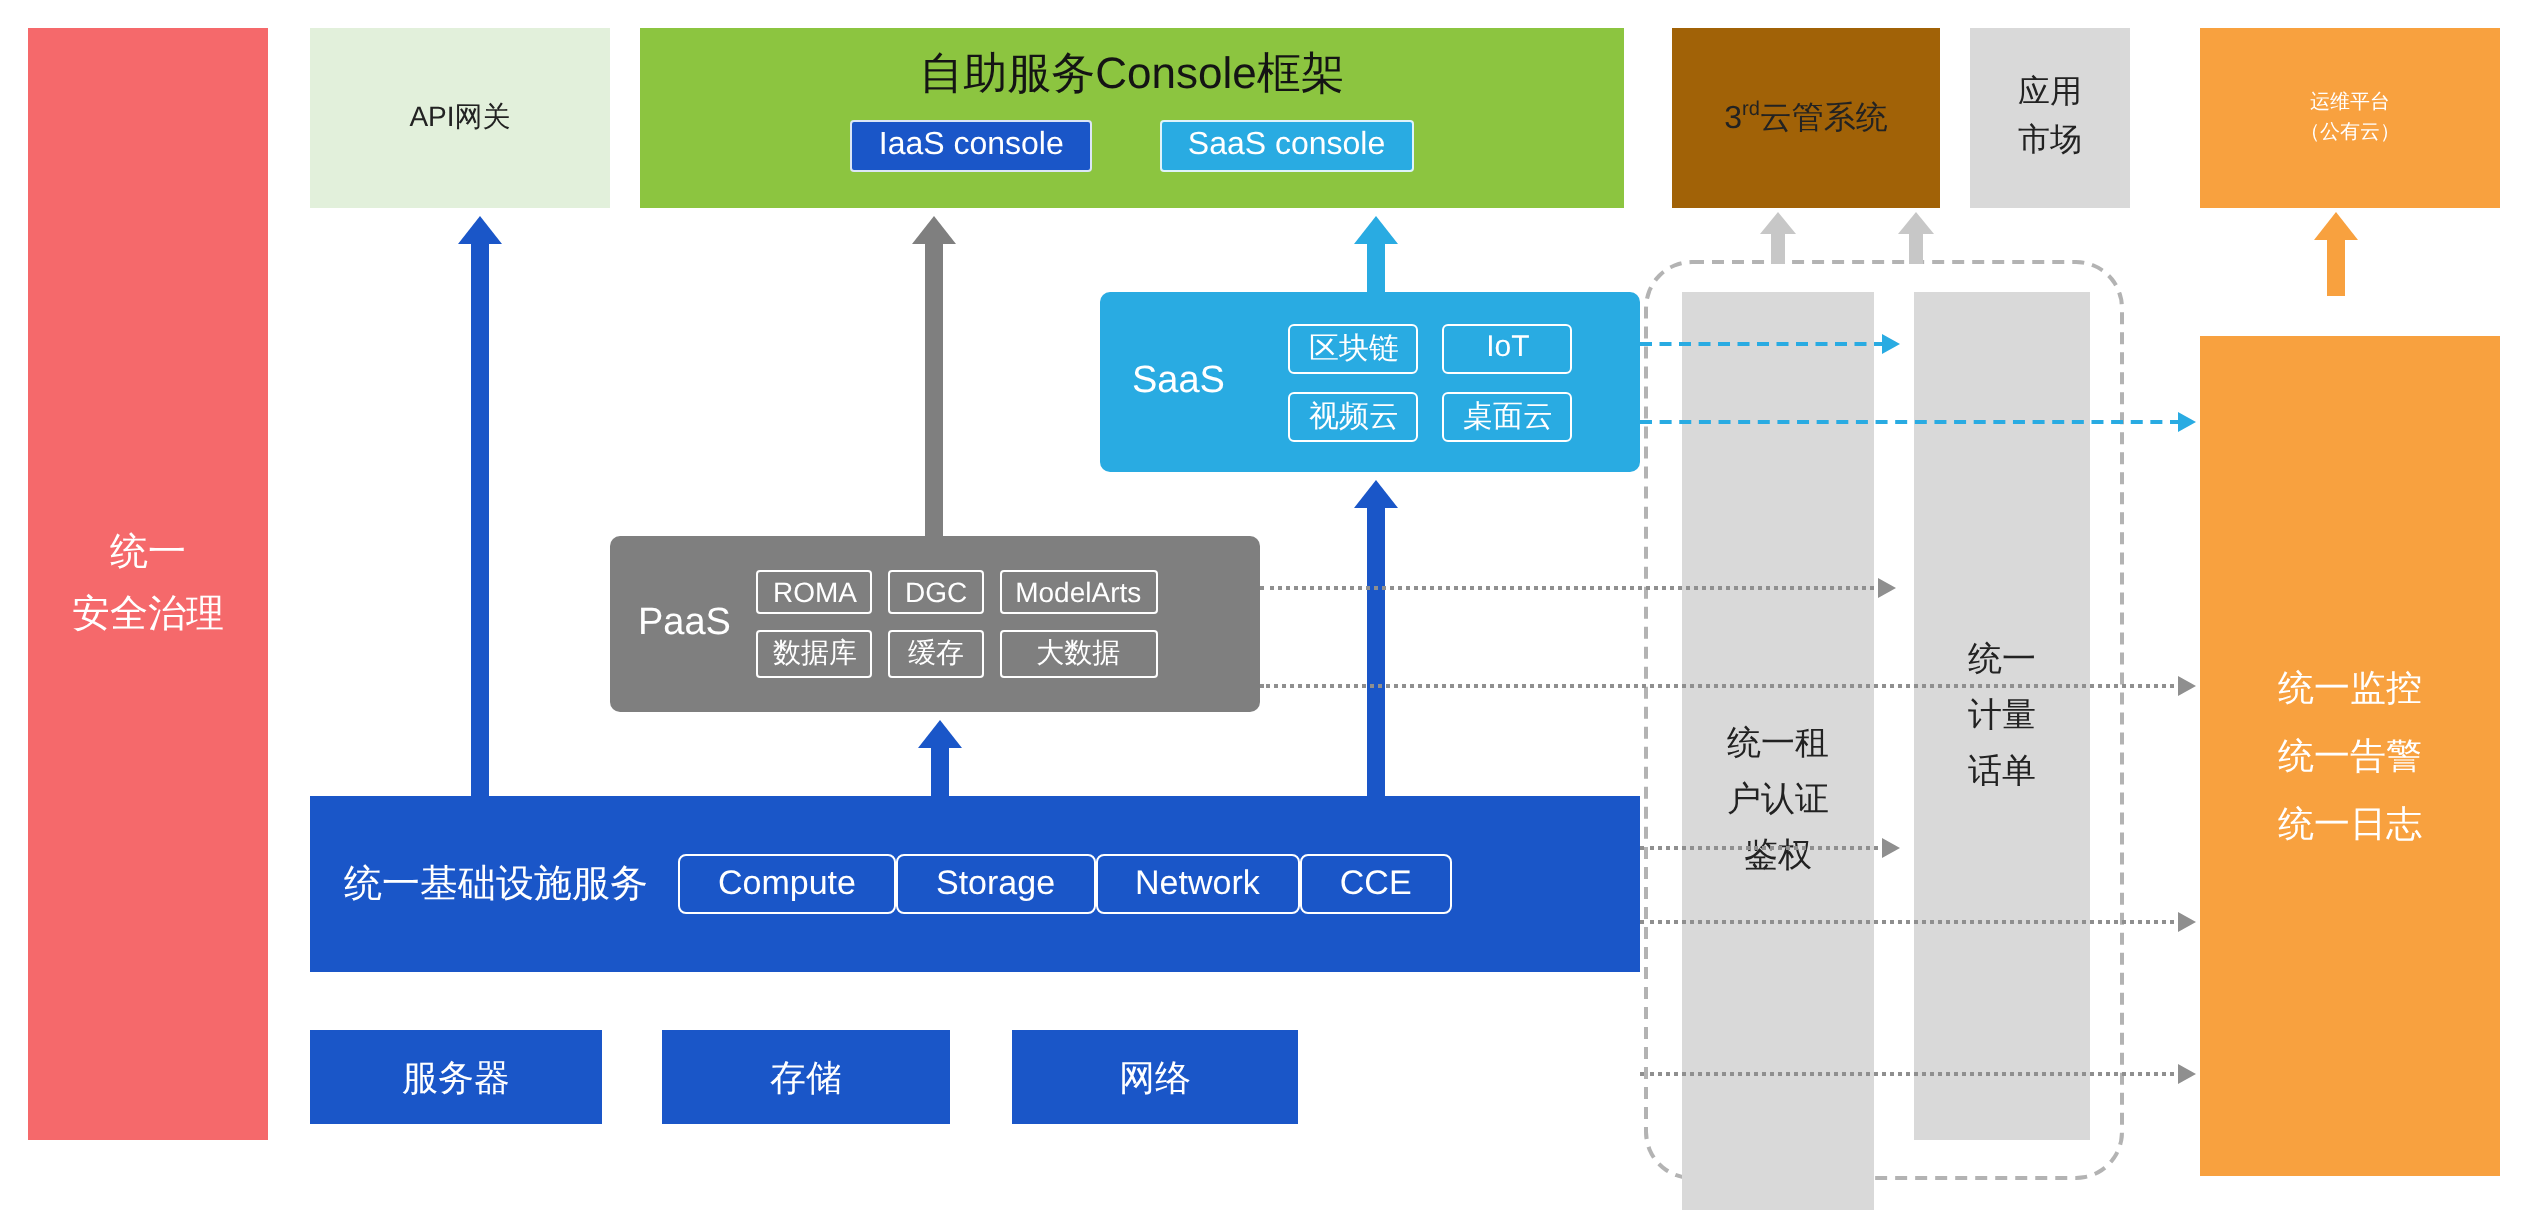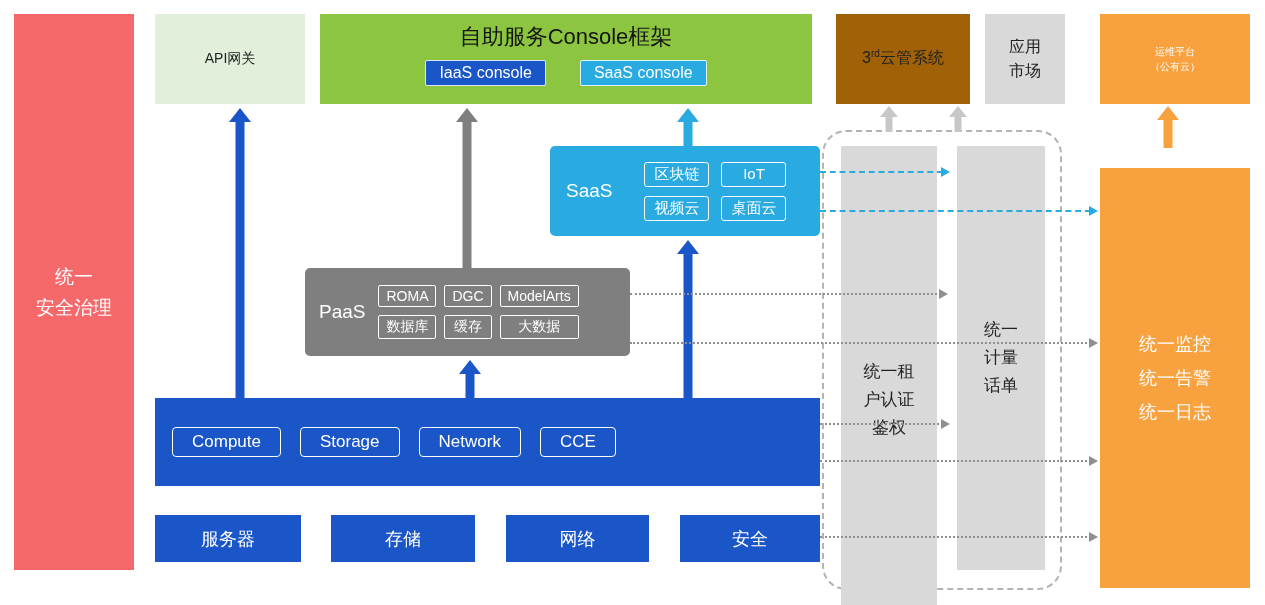--- a/index.html
+++ b/index.html
@@ -36,21 +36,21 @@
               display:flex; align-items:center; padding-left:16px; }
   .saas-grid { display:grid; grid-template-columns:auto auto; gap:9px 12px; margin-left:32px; }
 
   .paas-box { position:absolute; left:305px; top:268px; width:325px; height:88px; background:#7F7F7F; border-radius:5px;
               display:flex; align-items:center; padding-left:14px; }
   .paas-grid { display:grid; grid-template-columns:auto auto auto; gap:8px 8px; margin-left:13px; }
   .paas-grid .chip { font-size:14px; padding:2px 7px; border-radius:2px; }
 
   .infra-box { position:absolute; left:155px; top:398px; width:665px; height:88px; background:#1A56C8;
                display:flex; align-items:center; padding-left:17px; gap:15px; }
-  .infra-grid { display:flex; gap:19px; }
+  .infra-grid { display:flex; }
   .infra-grid .chip { font-size:17px; padding:4px 19px; border-radius:4px; }
 
   .bottom-box { background:#1A56C8; color:#fff; font-size:18px; }
 
   
   .dashed-frame { position:absolute; left:822px; top:130px; width:240px; height:460px; border:2px dashed #B3B3B3; border-radius:24px; }
   .auth-bar    { left:841px; top:146px; width:96px; height:508px; background:#D9D9D9; color:#222; font-size:17px; line-height:1.65; }
   .billing-bar { left:957px; top:146px; width:88px; height:424px; background:#D9D9D9; color:#222; font-size:17px; line-height:1.65; }
   .monitor-bar { left:1100px; top:148px; width:150px; height:420px; background:#F8A13F; color:#fff; font-size:18px; line-height:1.9;margin-top:20px; }
 
@@ -116,32 +116,32 @@
       <div class="chip">ROMA</div>
       <div class="chip">DGC</div>
       <div class="chip">ModelArts</div>
       <div class="chip">数据库</div>
       <div class="chip">缓存</div>
       <div class="chip">大数据</div>
     </div>
   </div>
 
   <div class="infra-box">
+    <div class="layer-label">统一基础设施服务</div>
     <div class="infra-grid">
       <div class="chip">Compute</div>
       <div class="chip">Storage</div>
       <div class="chip">Network</div>
       <div class="chip">CCE</div>
     </div>
   </div>
 
   <div class="box bottom-box" style="left:155px; top:515px; width:146px; height:47px;">服务器</div>
   <div class="box bottom-box" style="left:331px; top:515px; width:144px; height:47px;">存储</div>
   <div class="box bottom-box" style="left:506px; top:515px; width:143px; height:47px;">网络</div>
-  <div class="box bottom-box" style="left:680px; top:515px; width:140px; height:47px;">安全</div>
 
   <div class="dashed-frame"></div>
   <div class="box auth-bar pre">统一租
 户认证
 鉴权</div>
   <div class="box billing-bar pre">统一
 计量
 话单</div>
   <div class="box monitor-bar pre">统一监控
 统一告警

